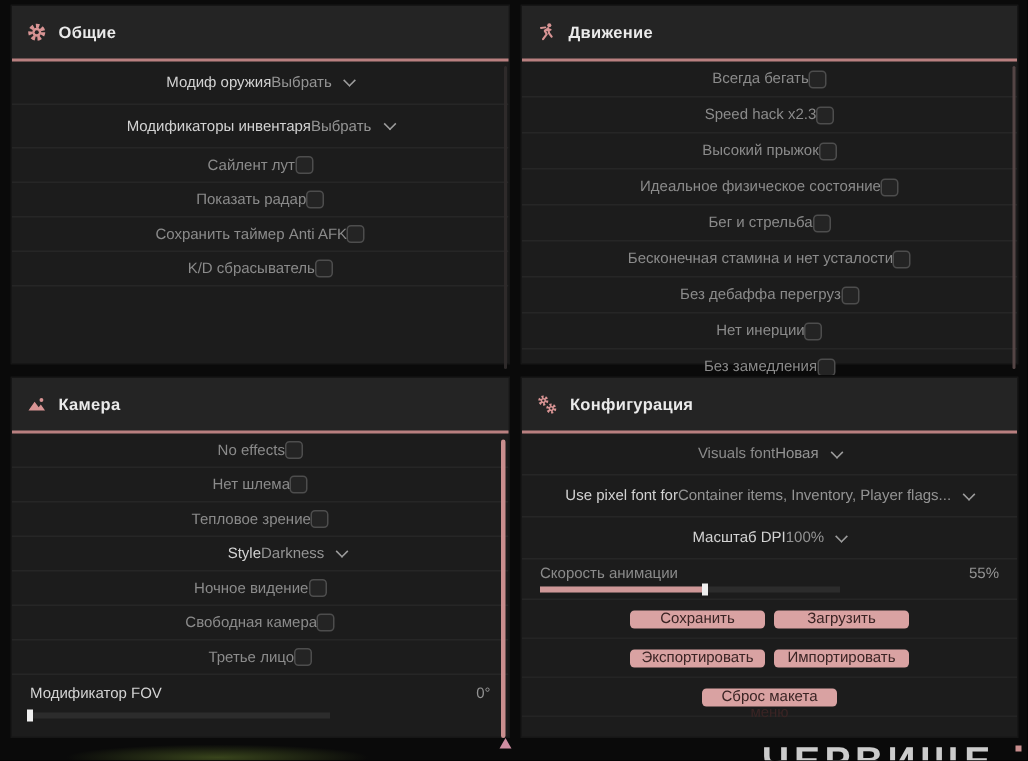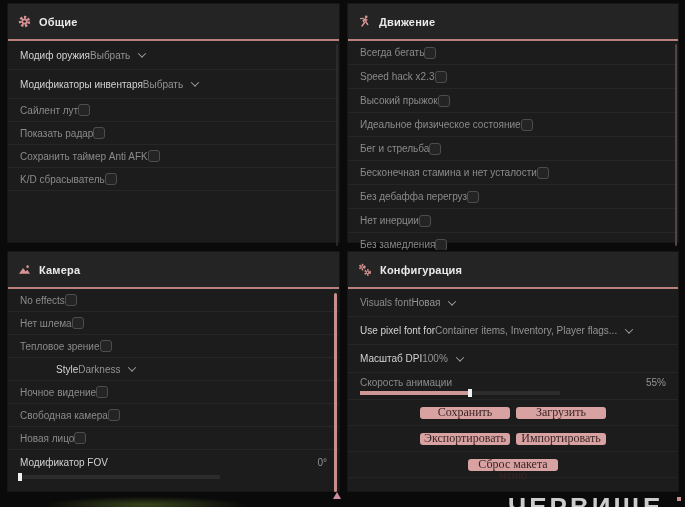--- a/index.html
+++ b/index.html
@@ -7,21 +7,21 @@
         font-family:"Liberation Sans",sans-serif;-webkit-font-smoothing:antialiased;}
   .panel{position:absolute;background:#1c1c1c;box-shadow:0 0 0 1px #161616;}
   #panel-general{left:8px;top:4px;width:331px;height:238px;}
   #panel-movement{left:348px;top:4px;width:330px;height:238px;}
   #panel-camera{left:8px;top:252px;width:331px;height:239px;}
   #panel-config{left:348px;top:252px;width:330px;height:239px;}
   .phead{height:27px;background:#242424;display:flex;align-items:center;gap:8px;
          padding:4px 10px;border-bottom:2px solid #b98080;}
   .ptitle{font-size:11px;font-weight:bold;color:#eaeaea;letter-spacing:.2px;}
   .pbody{position:relative;height:calc(100% - 29px);overflow:hidden;}
-  .row{display:flex;align-items:center;justify-content:flex-start;
+  .row{display:flex;align-items:center;justify-content:center;
        padding:0 12px;border-bottom:1px solid #262626;height:22px;}
   #panel-movement .row{height:23px;}
   #panel-general .row.dropdown{height:28px;}
   #panel-camera .row.dropdown{height:22px;padding-left:48px;}
   #panel-config .row.dropdown{height:27px;}
   .lbl{font-size:10px;color:#8b8b8b;white-space:nowrap;}
   .lbl.bright{color:#d3d3d3;}
   .val{font-size:10px;color:#949494;white-space:nowrap;}
   .dd-right{display:flex;align-items:center;gap:9px;}
   .chev{width:5px;height:5px;border-right:1.5px solid #9d9d9d;border-bottom:1.5px solid #9d9d9d;
@@ -33,21 +33,21 @@
   .sl-line{display:flex;align-items:center;justify-content:space-between;height:14px;}
   #panel-camera .sl-line{height:16px;}
   .sl-bar{position:relative;width:200px;height:4px;background:#2c2c2c;margin-top:2px;}
   #panel-camera .sl-bar{margin-top:5px;}
   .sl-fill{height:100%;background:#cf9898;}
   .sl-handle{position:absolute;top:-2px;width:4px;height:8px;background:#f0f0f0;}
   .btn-area{padding-top:0;}
   .btn-row{height:25px;display:flex;align-items:center;justify-content:center;gap:6px;
            border-bottom:1px solid #242424;}
   .pbtn{width:90px;height:12px;background:#d9a2a2;color:#3a2424;border:none;border-radius:3px;
-        font-family:Liberation Serif, serif;font-size:12px;line-height:11px;padding:0;cursor:pointer;}
+        font-family:Liberation Sans, sans-serif;font-size:10px;line-height:11px;padding:0;cursor:pointer;}
   .scrollbar{position:absolute;border-radius:2px;}
   .sb-camera{right:2px;top:4px;bottom:7px;width:3px;background:#c98e8e;}
   .sb-movement{right:1px;top:3px;bottom:4px;width:2px;background:#544545;}
   .sb-faint{right:1px;top:3px;bottom:4px;width:2px;background:#2e2a2a;}
   .watermark{position:absolute;left:508px;top:492px;font-size:26px;font-weight:bold;
              color:#cccccc;letter-spacing:3px;white-space:nowrap;}
   .green-glow{position:absolute;left:40px;top:496px;width:210px;height:18px;
               background:radial-gradient(ellipse at center,rgba(94,116,42,.55),rgba(0,0,0,0) 68%);}
   .marker-triangle{position:absolute;left:333px;top:492px;width:0;height:0;
                    border-left:4px solid transparent;border-right:4px solid transparent;
@@ -196,21 +196,21 @@
           </div>
           <div class="row checkbox">
             <span class="lbl">Ночное видение</span>
             <span class="cb"></span>
           </div>
           <div class="row checkbox">
             <span class="lbl">Свободная камера</span>
             <span class="cb"></span>
           </div>
           <div class="row checkbox">
-            <span class="lbl">Новая лицо</span>
+            <span class="lbl">Третье лицо</span>
             <span class="cb"></span>
           </div>
           <div class="sliderblock">
             <div class="sl-line">
               <span class="lbl bright">Модификатор FOV</span>
               <span class="val">0°</span>
             </div>
             <div class="sl-bar">
               <div class="sl-fill" style="width: 0%;"></div>
               <div class="sl-handle" style="left: calc(0% - 2px);"></div>

